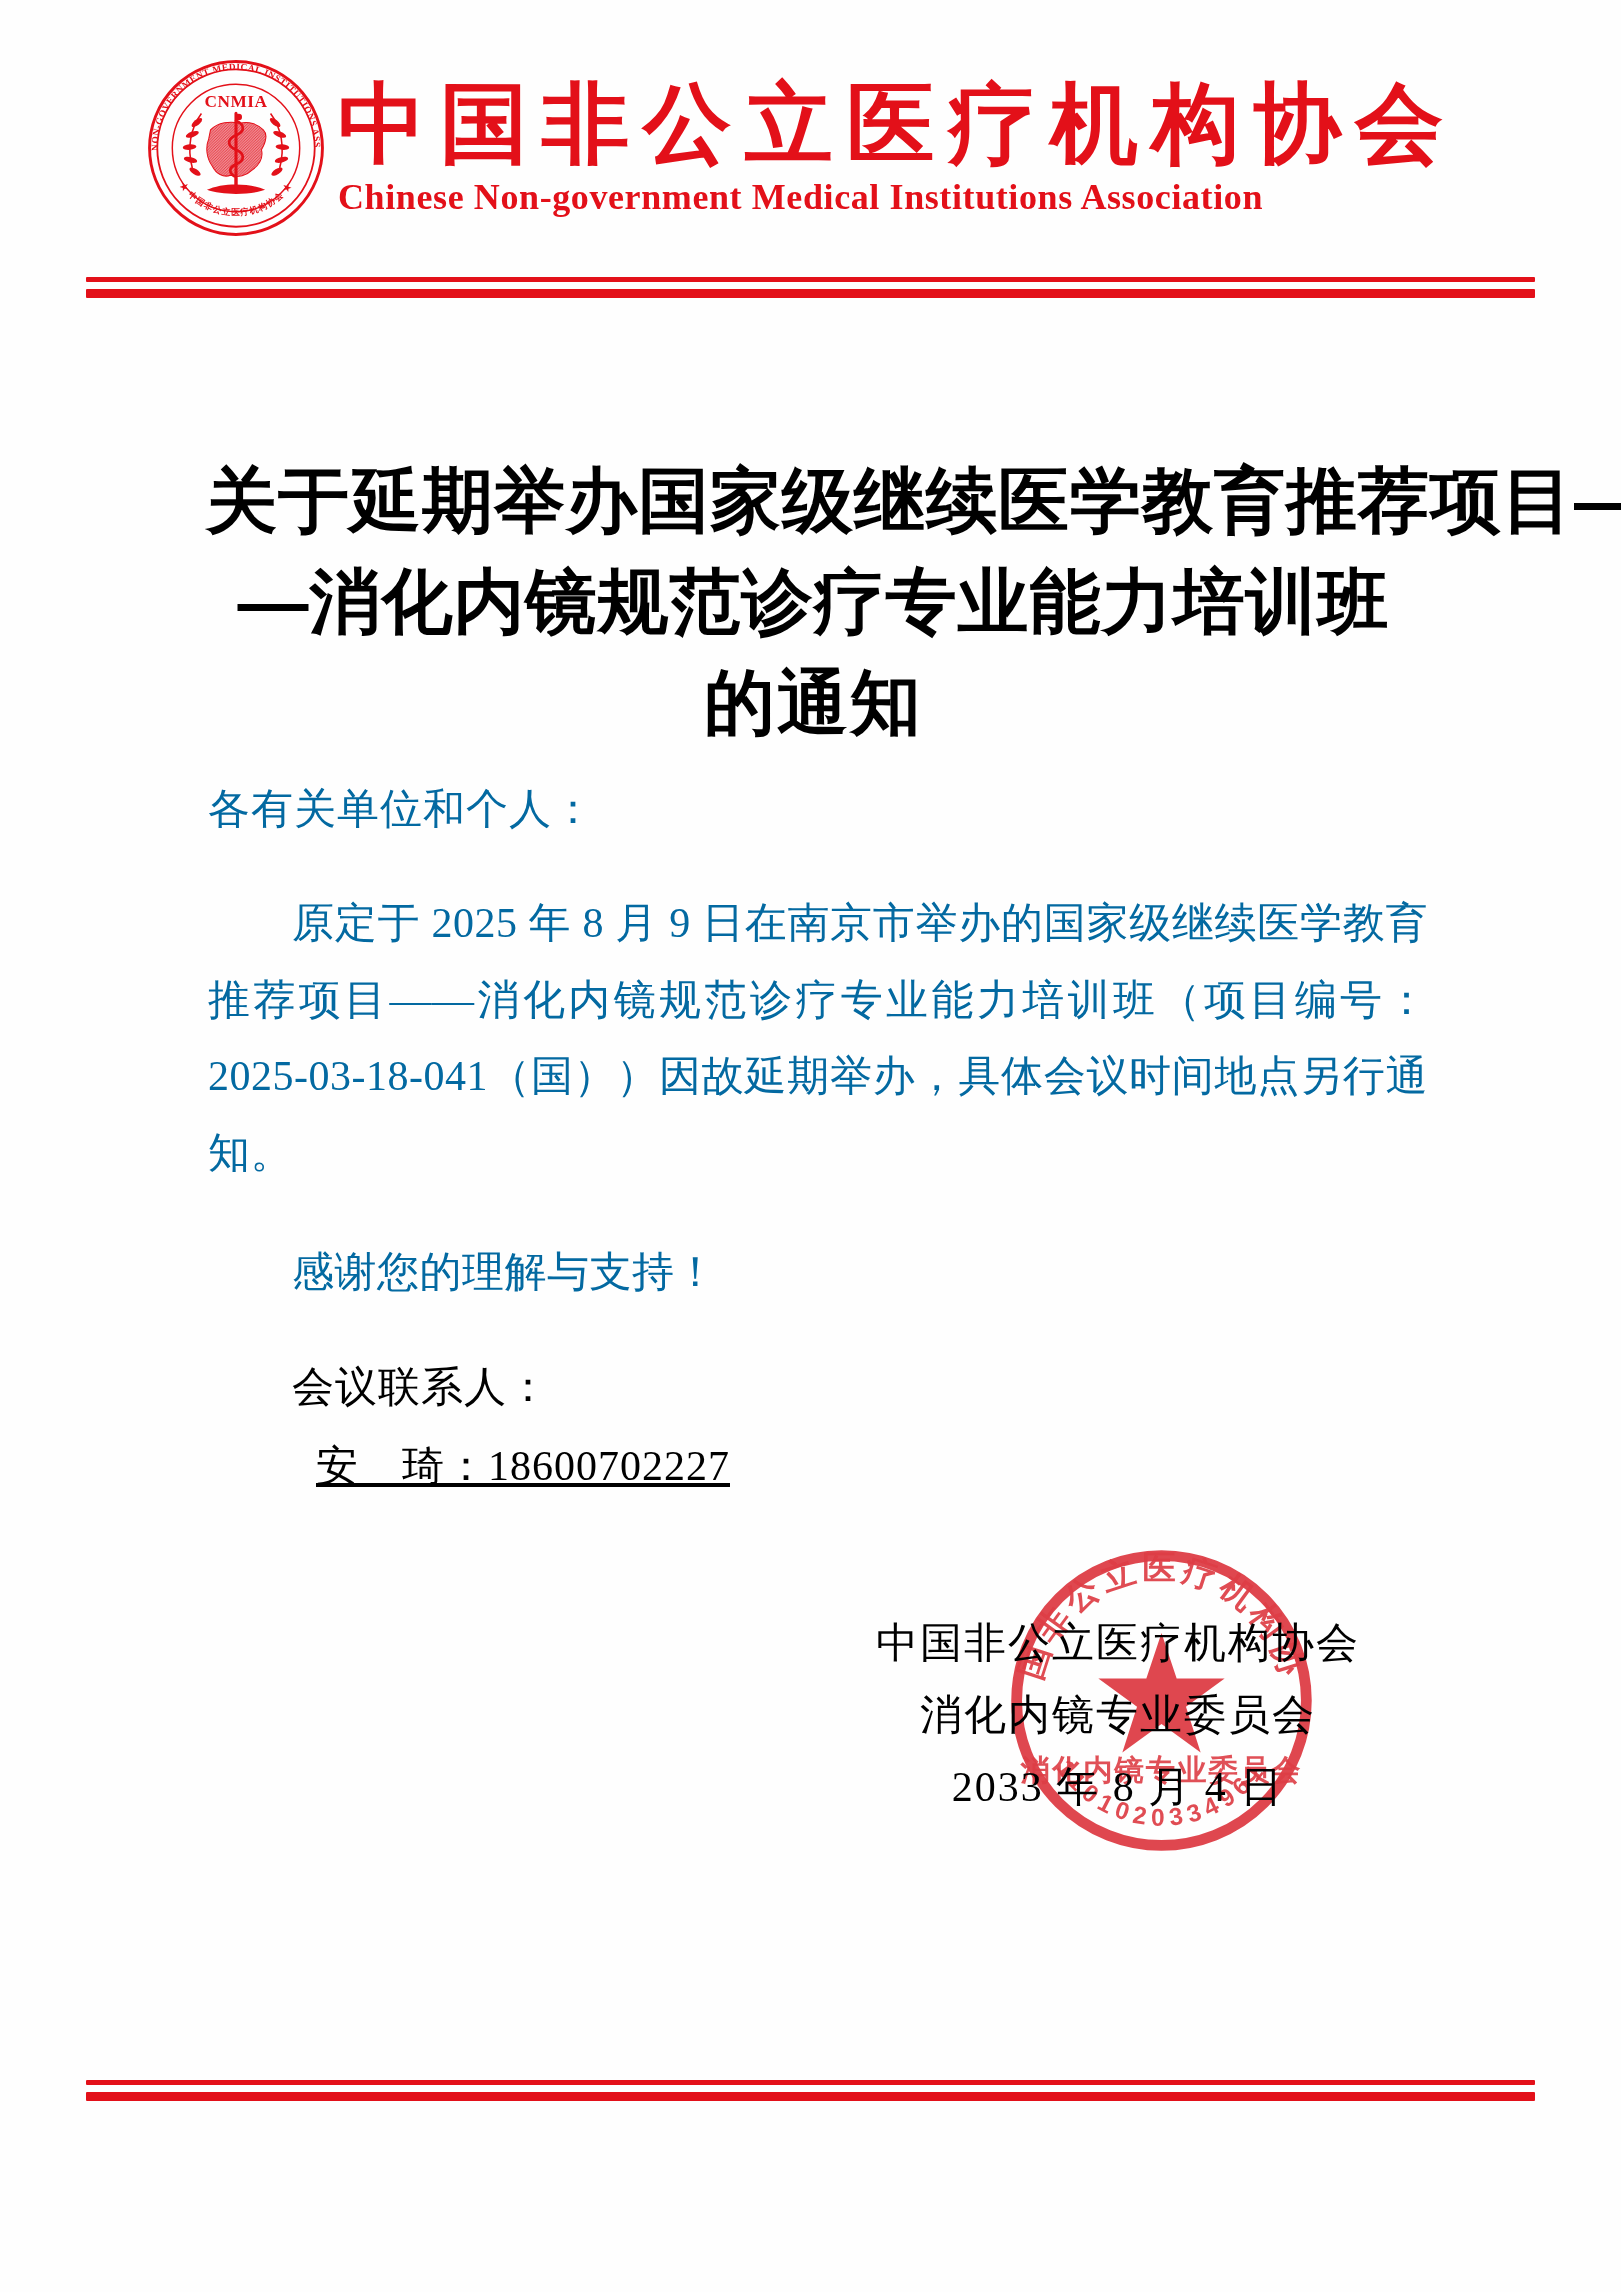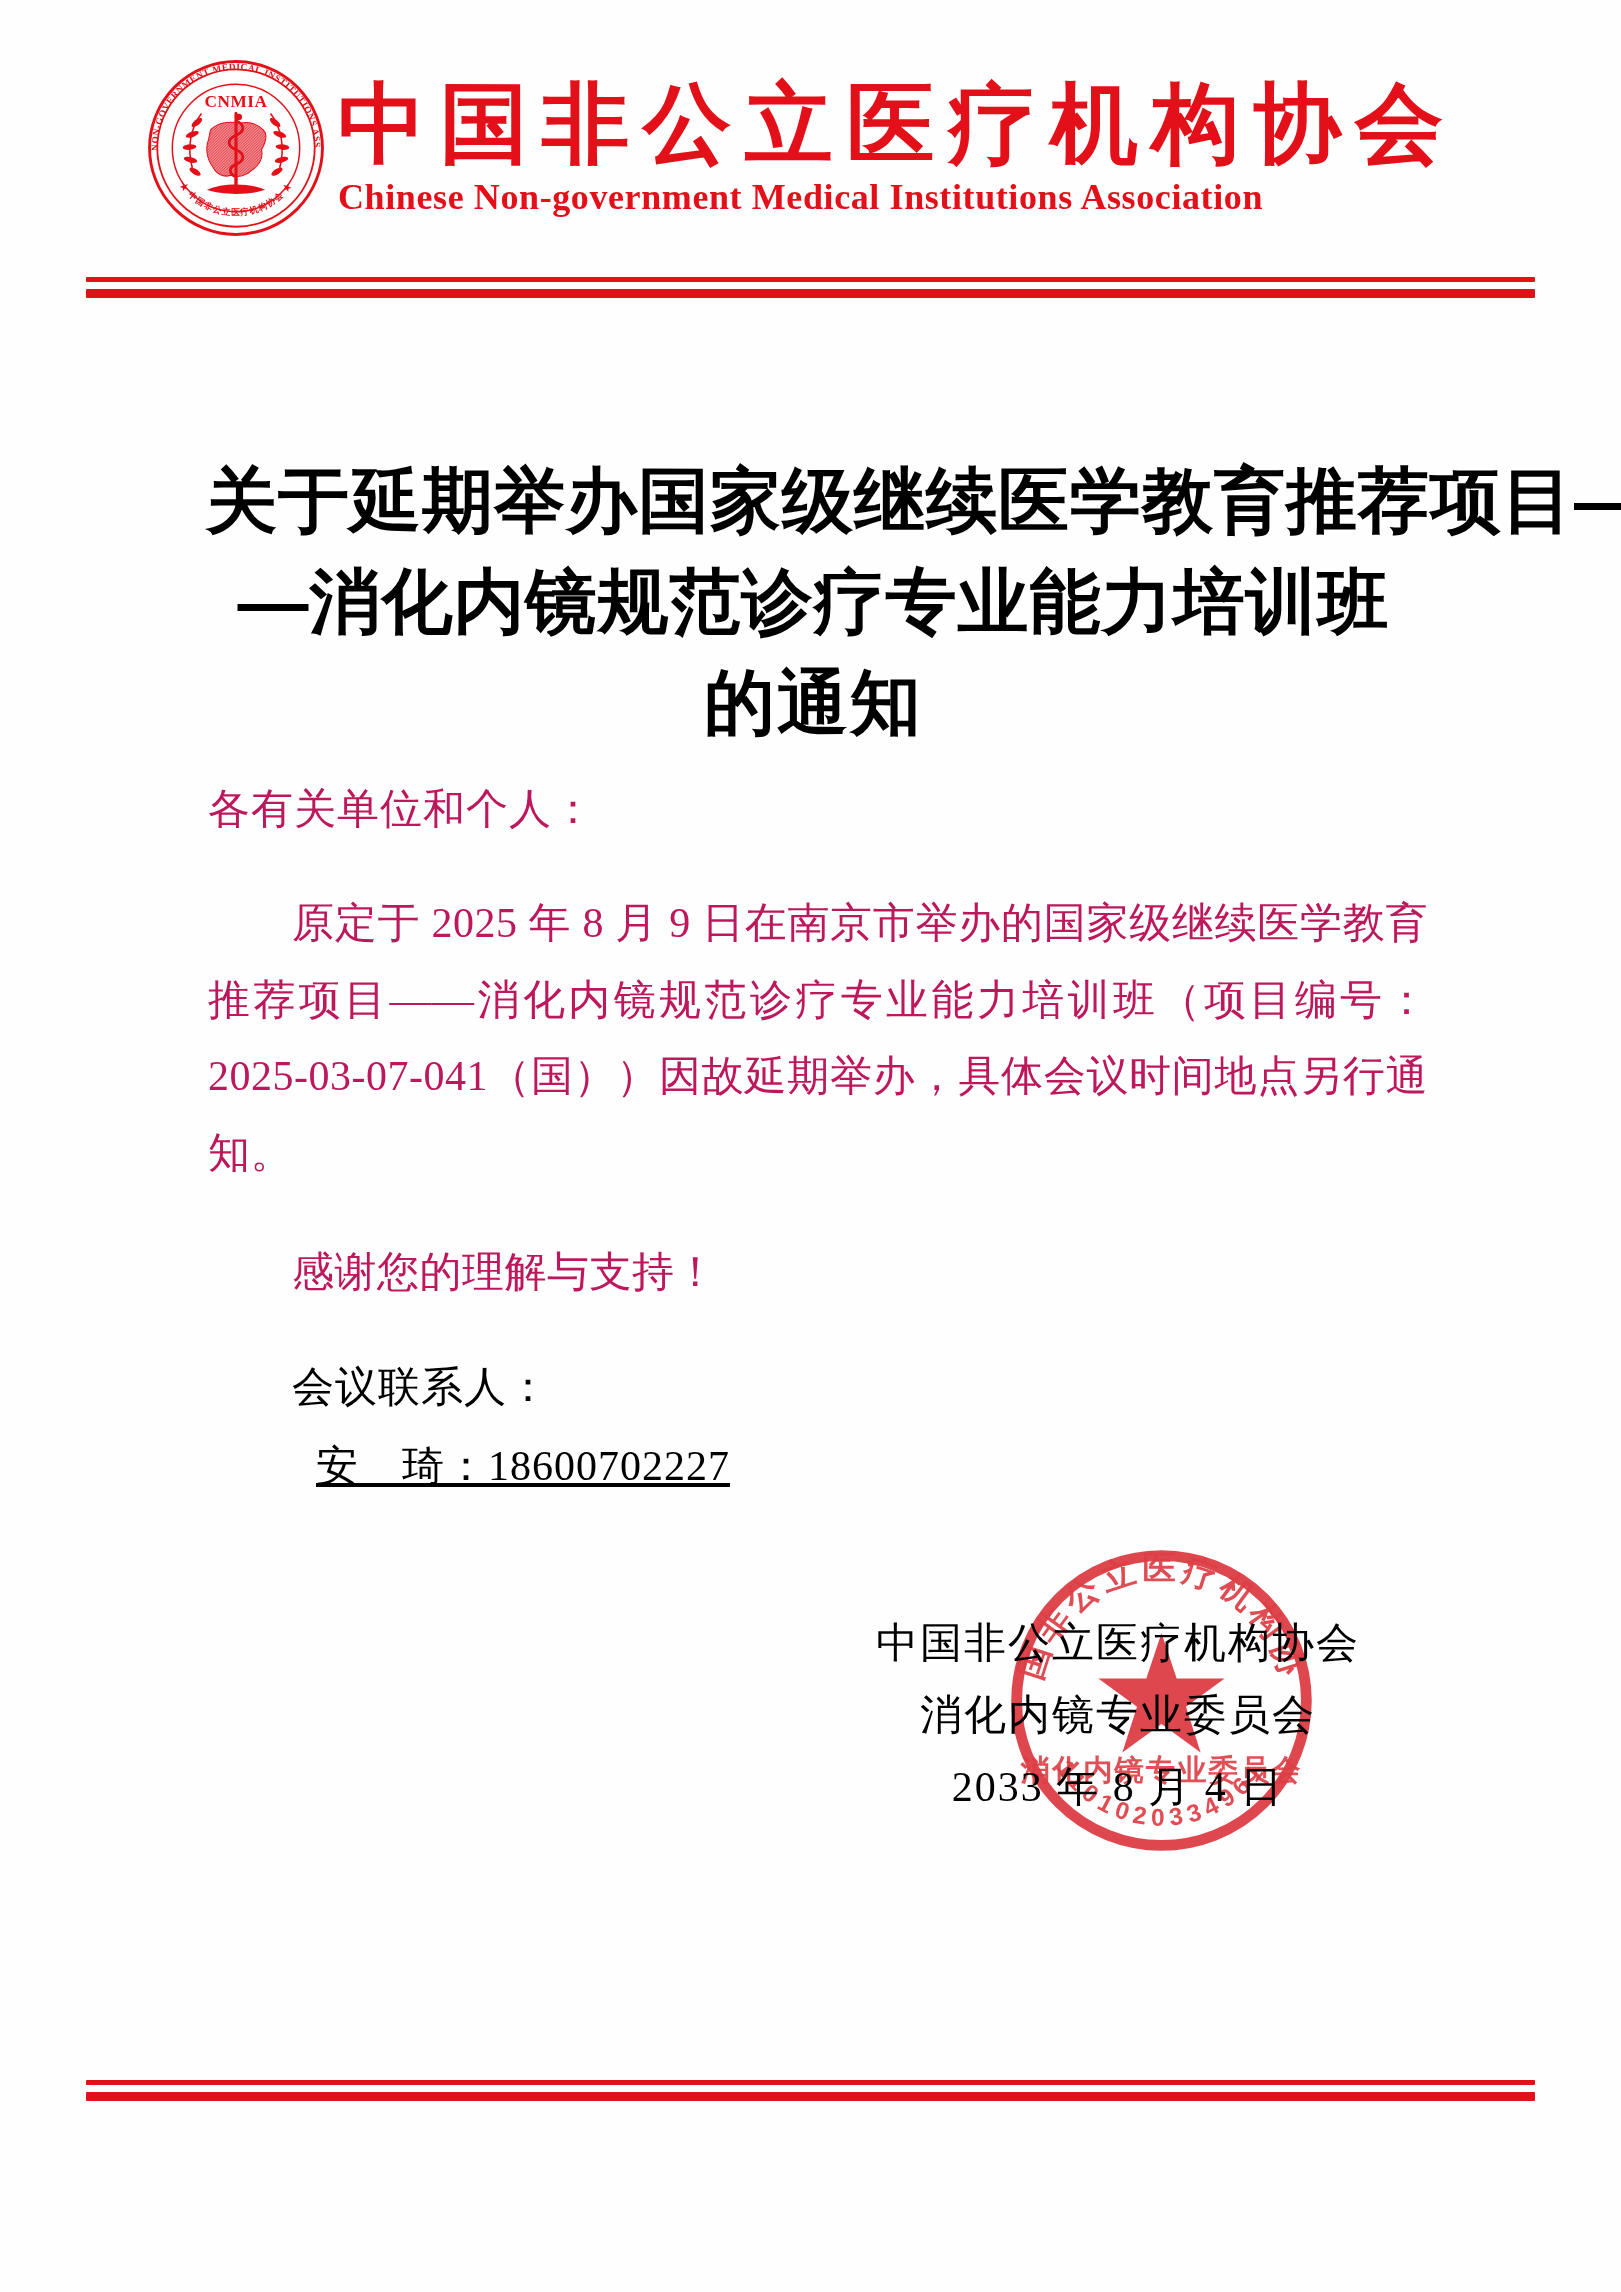--- a/index.html
+++ b/index.html
@@ -109,21 +109,21 @@
   .doc-title .tl-3 { letter-spacing: 2px; }
 
   
   .body-block {
     position: absolute;
     left: 208px;
     top: 784px;
     width: 1220px;
     font-family: "Liberation Serif", "DejaVu Serif", serif;
     font-size: 42px;
-    color: #be185d;
+    color: #0369a1;
   }
 
   .salutation {
     font-size: 42px;
     line-height: 1.2;
     letter-spacing: 1px;
     margin: 0 0 51px 0;
   }
 
   .para {
@@ -272,21 +272,21 @@
   </div>
 
   <div class="doc-title">
     <span class="tl tl-1">关于延期举办国家级继续医学教育推荐项目—</span>
     <span class="tl tl-2">—消化内镜规范诊疗专业能力培训班</span>
     <span class="tl tl-3">的通知</span>
   </div>
 
   <div class="body-block">
     <p class="salutation">各有关单位和个人：</p>
-    <p class="para">原定于 2025 年 8 月 9 日在南京市举办的国家级继续医学教育推荐项目——消化内镜规范诊疗专业能力培训班（项目编号：2025-03-07-041（国））因故延期举办，具体会议时间地点另行通知。</p>
+    <p class="para">原定于 2025 年 8 月 9 日在南京市举办的国家级继续医学教育推荐项目——消化内镜规范诊疗专业能力培训班（项目编号：2025-03-18-041（国））因故延期举办，具体会议时间地点另行通知。</p>
     <p class="para-thanks">感谢您的理解与支持！</p>
   </div>
 
   <div class="contact-block">
     <div class="contact-heading">会议联系人：</div>
     <div class="contact-person">
       <span class="name-sp">安　琦</span><span>：</span><span>18600702227</span>
     </div>
   </div>
 

